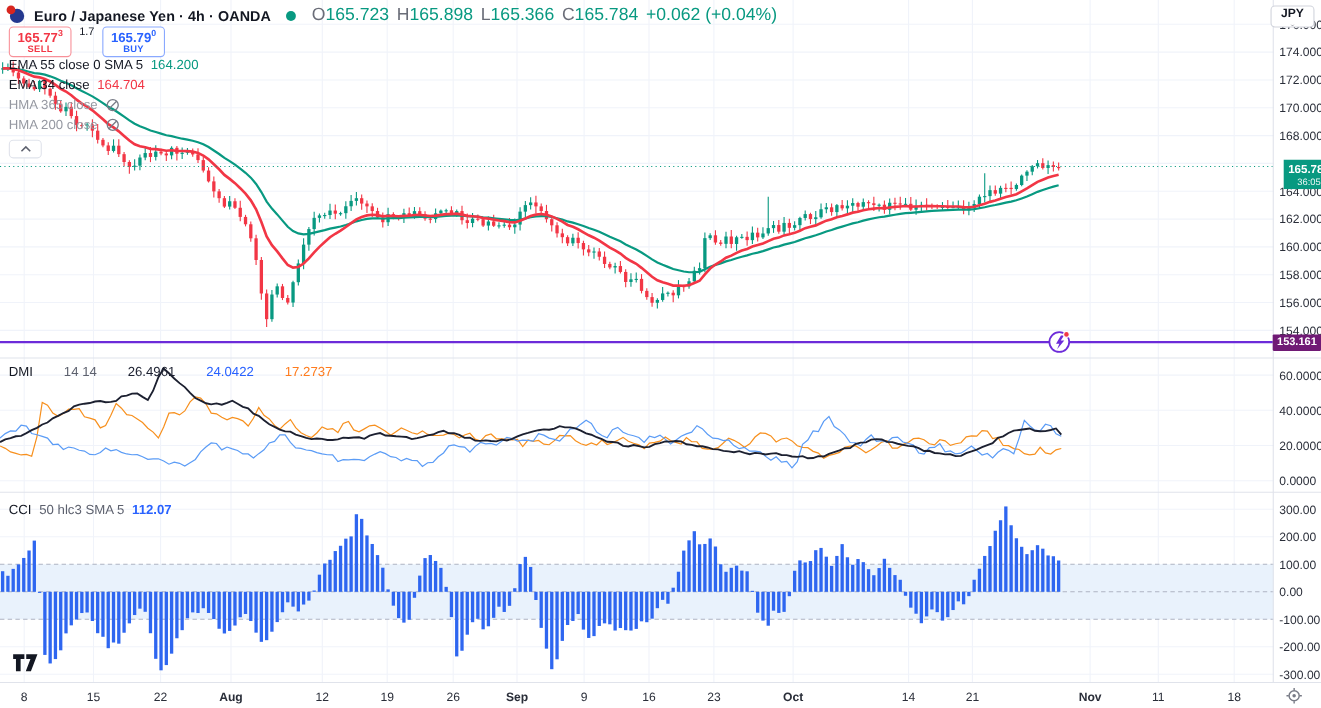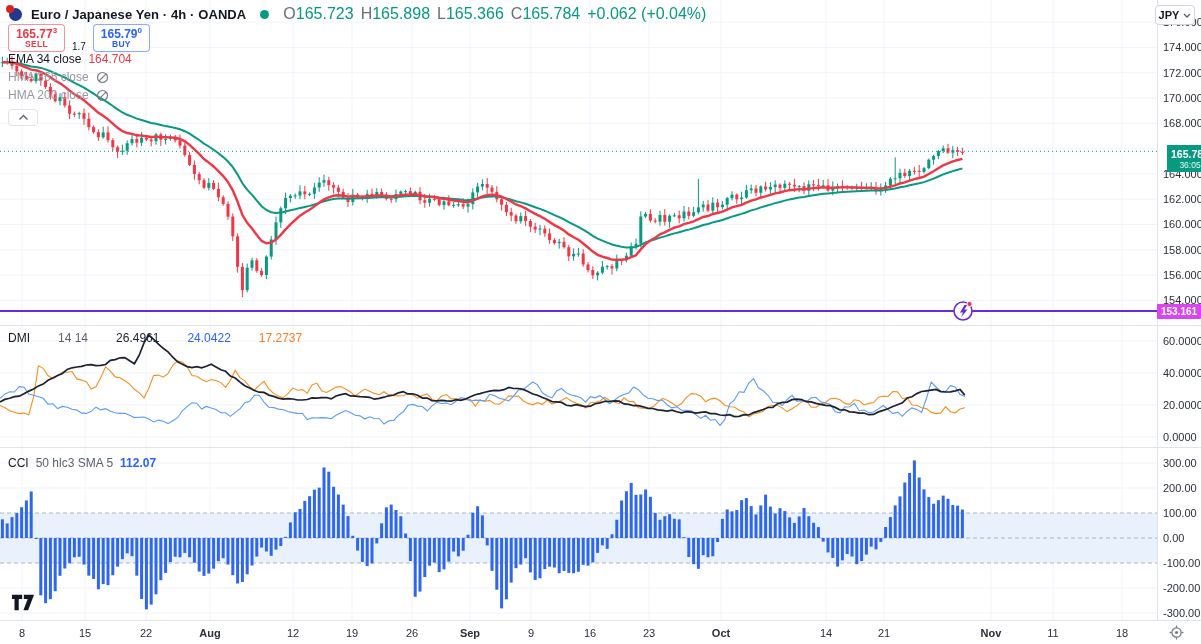--- a/index.html
+++ b/index.html
@@ -11,42 +11,42 @@
   .header { position:absolute; left:8px; top:5px; display:flex; align-items:center; gap:8px; z-index:10; }
   .logo { position:relative; width:15px; height:15px; }
   .logo .eu { position:absolute; left:1px; top:1px; width:13px; height:13px; border-radius:50%; background:#24388f; }
   .logo .jp { position:absolute; left:-2px; top:-2px; width:8px; height:8px; border-radius:50%; background:#d8261f; }
   .sym-title { font-size:13px; font-weight:700; color:#131722; letter-spacing:.1px; cursor:pointer; }
   .status-dot { width:9px; height:9px; border-radius:50%; background:#089981; margin:0 6px; }
   .ohlc { display:flex; gap:7px; font-size:16px; }
   .ohlc .lt { color:#6a6d78; }
   .ohlc .vl { color:#089981; font-weight:500; }
 
-  .order-buttons { position:absolute; left:8px; top:24px; display:flex; align-items:flex-end; gap:5px; z-index:10; }
+  .order-buttons { position:absolute; left:8px; top:24px; display:flex; align-items:flex-start; gap:5px; z-index:10; }
   .ord-btn { width:57px; height:28px; border-radius:4px; background:#fff; display:flex; flex-direction:column; align-items:center; justify-content:center; line-height:1.05; cursor:pointer; font-family:inherit; }
   .ord-btn .px { font-size:12px; font-weight:700; }
   .ord-btn .px sup { font-size:8px; }
   .ord-btn .lb { font-size:8.5px; font-weight:700; letter-spacing:.3px; }
   .sell { border:1px solid rgba(242,54,69,.55); color:#f23645; }
   .buy  { border:1px solid rgba(41,98,255,.55); color:#2962ff; }
   .spread { font-size:10px; color:#131722; padding:0 2px; }
 
   .ind-legend { position:absolute; left:8px; top:50px; z-index:9; }
   .leg-row { display:flex; align-items:center; gap:7px; height:18px; font-size:12px; color:#131722; cursor:pointer; }
   .leg-row.muted { color:#9598a1; }
   .leg-val { font-weight:500; }
   .eye { display:flex; align-items:center; }
   .collapse-btn { margin-top:5px; width:30px; height:17px; border:1px solid #e0e3eb; border-radius:4px; background:#fff; display:flex; align-items:center; justify-content:center; cursor:pointer; }
 
   .pane-legend { position:absolute; left:8px; display:flex; gap:7px; font-size:12px; color:#131722; z-index:9; }
   .pane-legend .prm { color:#5d616e; }
   .dmi-leg { top:331px;gap:28px; }
   .cci-leg { top:456px; }
 
-  .jpy-dd { position:absolute; right:6px; top:5px; width:40px; height:20px; border:1px solid #d1d4dc; border-radius:4px; background:#fff; display:flex; align-items:center; justify-content:center; gap:4px; font-size:11px; font-weight:700; color:#131722; z-index:10; cursor:pointer; }
+  .jpy-dd { position:absolute; right:6px; top:5px; width:40px; height:20px; border:1px solid #d1d4dc; border-radius:4px; background:#fff; display:flex; align-items:center; justify-content:center; gap:4px; font-size:11px; font-weight:700; color:#131722; z-index:10; cursor:pointer;flex-direction:column; }
 
   .price-badge { position:absolute; left:1121px; top:145px; display:flex; height:27px; z-index:11; border-radius:2px; overflow:hidden; }
   .price-badge .sym { background:#1d4ed8; color:#fff; font-size:9.5px; font-weight:700; display:flex; align-items:center; padding:0 4px;margin-top:32px; }
   .price-badge .px-wrap { background:#089981; color:#fff; width:46px; display:flex; flex-direction:column; align-items:center; justify-content:center; }
   .price-badge .pxv { font-size:10.5px; font-weight:700; line-height:12px; }
   .price-badge .cd { font-size:8.5px; line-height:10px; opacity:.92; }
 
   .alert-badge { position:absolute; left:1157px; top:304px; width:44px; height:15px; background:#6c2bd9; color:#fff; font-size:10px; font-weight:700; display:flex; align-items:center; justify-content:center; z-index:11; border-radius:1px; }
 
   .tv-logo { position:absolute; left:11px; top:594px; z-index:9; }
@@ -807,20 +807,24 @@
     </button>
     <span class="spread">1.7</span>
     <button class="ord-btn buy">
       <span class="px"><span>165.79</span><sup>0</sup></span>
       <span class="lb">BUY</span>
     </button>
   </div>
 
   <div class="ind-legend">
     <div class="leg-row">
+      <span>EMA 55 close 0 SMA 5</span>
+      <span class="leg-val" id="ema55val" style="color: rgb(8, 153, 129);">164.200</span>
+    </div>
+    <div class="leg-row">
       <span>EMA 34 close</span>
       <span class="leg-val" id="ema34val" style="color: rgb(242, 54, 69);">164.704</span>
     </div>
     <div class="leg-row muted">
       <span>HMA 365 close</span>
       <span class="eye">
           <svg width="13" height="13" viewBox="0 0 13 13">
             <circle cx="6.5" cy="6.5" r="5" fill="none" stroke="#787b86" stroke-width="1.2"></circle>
             <line x1="2.8" y1="10.2" x2="10.2" y2="2.8" stroke="#787b86" stroke-width="1.2"></line>
           </svg>
@@ -864,21 +868,21 @@
   </div>
 
   <div class="price-badge">
     <span class="sym">EURJPY</span>
     <span class="px-wrap">
       <span class="pxv">165.784</span>
       <span class="cd">36:05</span>
     </span>
   </div>
 
-  <div class="alert-badge" style="background: #d946ef;">153.161</div>
+  <div class="alert-badge" style="background: #701a75;">153.161</div>
 
   <div class="tv-logo">
     <svg width="24" height="17" viewBox="0 0 28 20">
         <path d="M1 1 H13 V6 H9 V19 H4 V6 H1 Z" fill="#131722"></path>
         <path d="M15 1 H27 L20 19 H14.5 L19.5 6 H15 Z" fill="#131722"></path>
       </svg>
   </div>
 
   <div class="gear-wrap">
     <svg width="15" height="15" viewBox="0 0 15 15">

